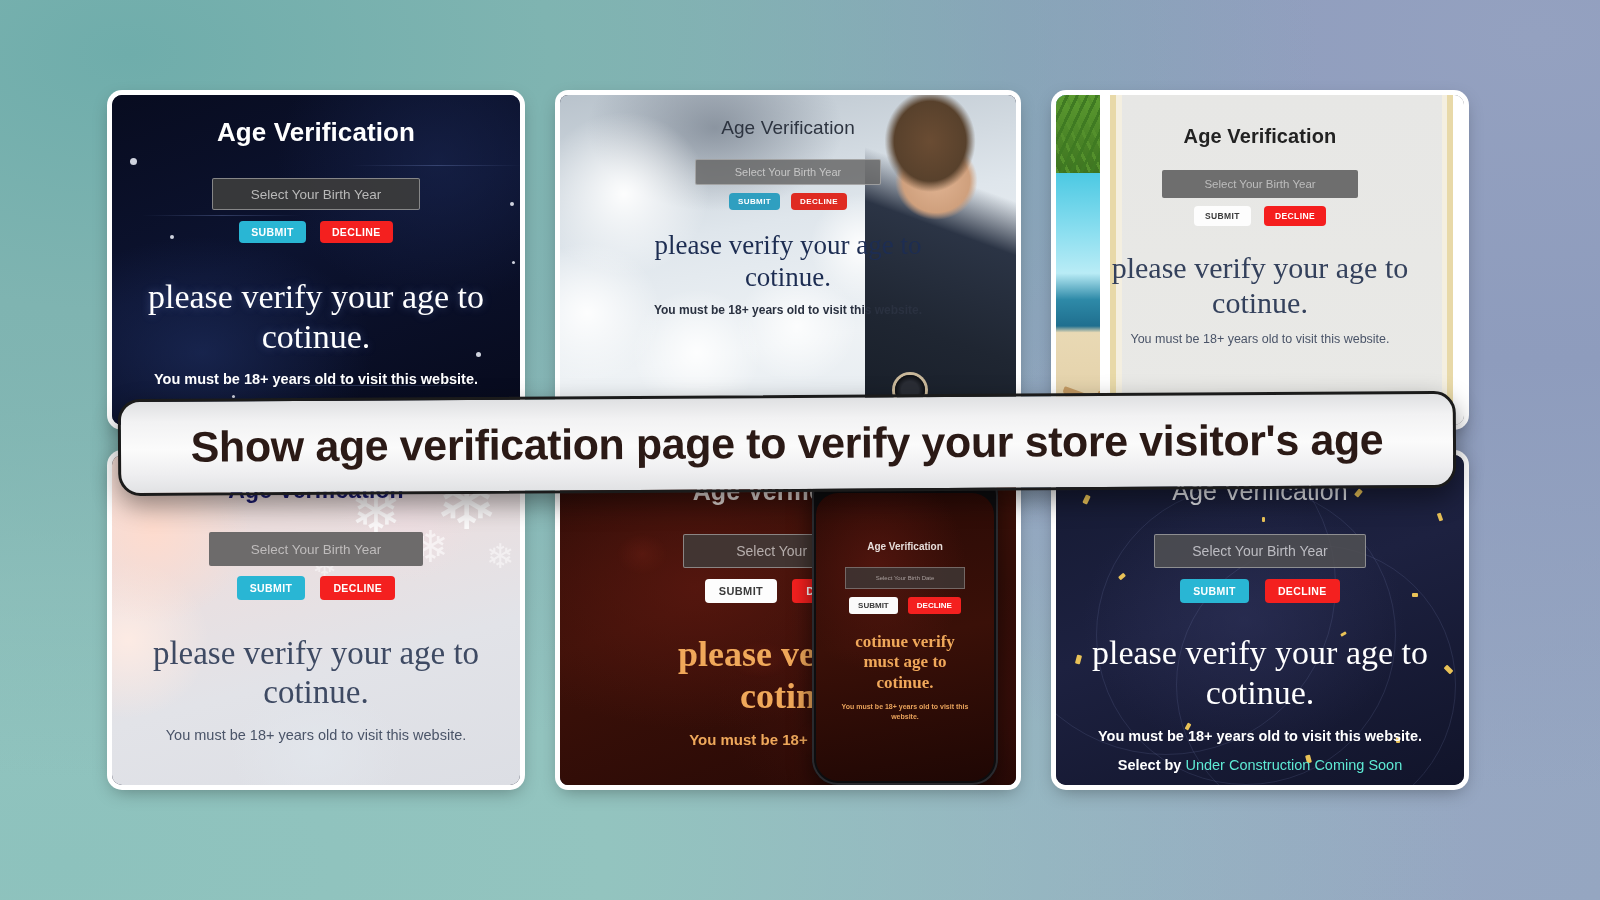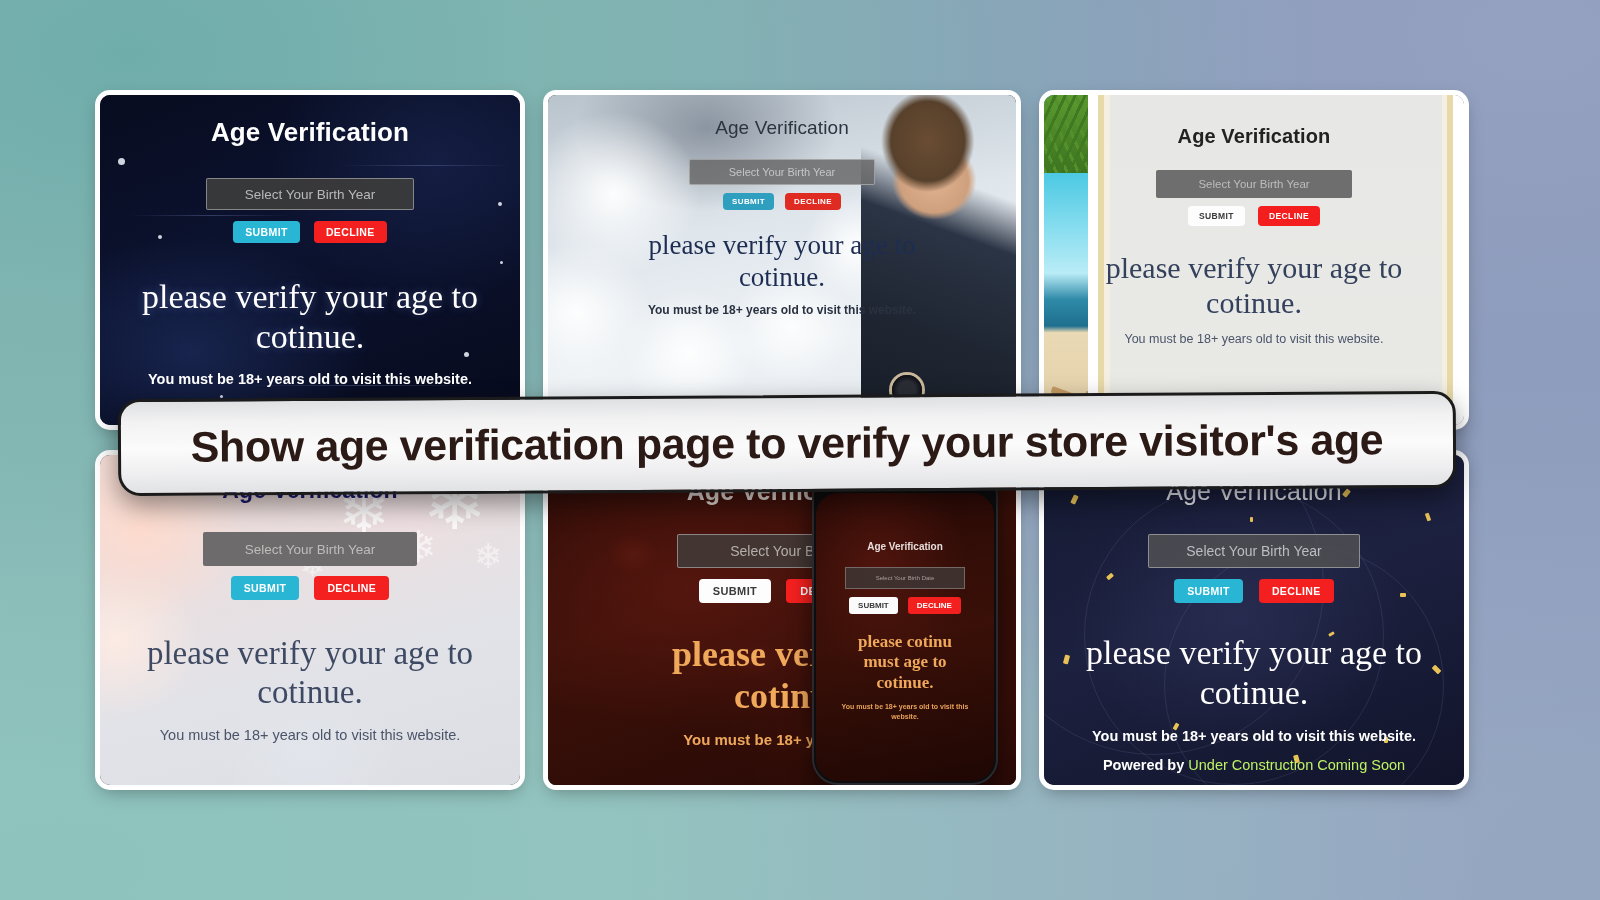--- a/index.html
+++ b/index.html
@@ -20,20 +20,21 @@
     grid-template-columns: 420px 468px 420px;
     grid-template-rows: 330px 330px;
     column-gap:28px; row-gap:30px;
   }
 
   .card {
     position:relative; overflow:hidden;
     border-radius:10px;
     background:#11152b;
     box-shadow: 0 0 0 5px #ffffff, 0 6px 18px rgba(0,0,0,0.34);
+    margin-left: 12px;
   }
   .card.wide { box-shadow: 0 0 0 5px #ffffff, 0 6px 18px rgba(0,0,0,0.34); border-radius:8px; }
 
   
   .page { position:absolute; inset:0; display:flex; flex-direction:column;
           align-items:center; padding-top:22px; }
   .bg { position:absolute; inset:0; }
   .content { position:relative; z-index:5; width:100%; display:flex;
              flex-direction:column; align-items:center; }
 
@@ -207,21 +208,21 @@
   .c6 .ring { position:absolute; border:1px solid rgba(120,132,185,.18); border-radius:50%; }
   .c6 .sp { position:absolute; background:#e9c257; border-radius:1px; }
   .c6 .av-title { color:#dcdde3; font-size:25px; font-weight:400; }
   .c6 .select { width:212px; height:34px; font-size:14px; margin-top:28px;
                 background:rgba(78,78,82,.88); color:#bcbcc2; }
   .c6 .btnrow { margin-top:11px; gap:16px; }
   .c6 .btn { font-size:10.5px; padding:6px 13px; }
   .c6 .verify { color:#fff; font-size:34px; margin-top:30px; }
   .c6 .must { color:#fff; font-size:14.5px; margin-top:15px; }
   .c6 .powered { color:#fff; }
-  .c6 .powered a { color:#bef264; }
+  .c6 .powered a { color:#5eead4; }
 
   
   .banner {
     position:absolute; left:118px; top:395px; width:1338px; height:97px;
     border-radius:22px;
     background:linear-gradient(180deg,#dfe0e2 0%,#f2f2f3 22%,#fbfbfb 52%,#eeeef0 80%,#e1e2e4 100%);
     border:3px solid #1b1b1b;
     box-shadow:0 10px 26px rgba(0,0,0,.42);
     display:flex; align-items:center; justify-content:center;
     transform:rotate(-0.35deg);
@@ -371,21 +372,21 @@
       </div>
       <div class="screen">
         <div class="pcontent">
           <div class="p-title">Age Verification</div>
           <div class="p-select">Select Your Birth Date</div>
           <div class="p-btnrow">
             <button class="p-btn s">SUBMIT</button>
             <button class="p-btn d">DECLINE</button>
           </div>
           <div class="p-verify">
-            <div>please cotinu</div>
+            <div>cotinue verify</div>
             <div>must age to</div>
             <div>cotinue.</div>
           </div>
           <div class="p-must">You must be 18+ years old to visit this website.</div>
         </div>
       </div>
     </div>
   </div>
 
   <div class="card c6">
@@ -415,21 +416,21 @@
         <div class="btnrow">
           <button class="btn submit">SUBMIT</button>
           <button class="btn decline">DECLINE</button>
         </div>
         <div class="verify">
           <div>please verify your age to</div>
           <div>cotinue.</div>
         </div>
         <div class="must">You must be 18+ years old to visit this website.</div>
         <div class="powered">
-          <span>Powered by</span>
+          <span>Select by</span>
           <a href="#">Under Construction Coming Soon</a>
         </div>
       </div>
     </div>
   </div>
 
 </div>
 
 <div class="banner">
   <span>Show age verification page to verify your store visitor's age</span>

